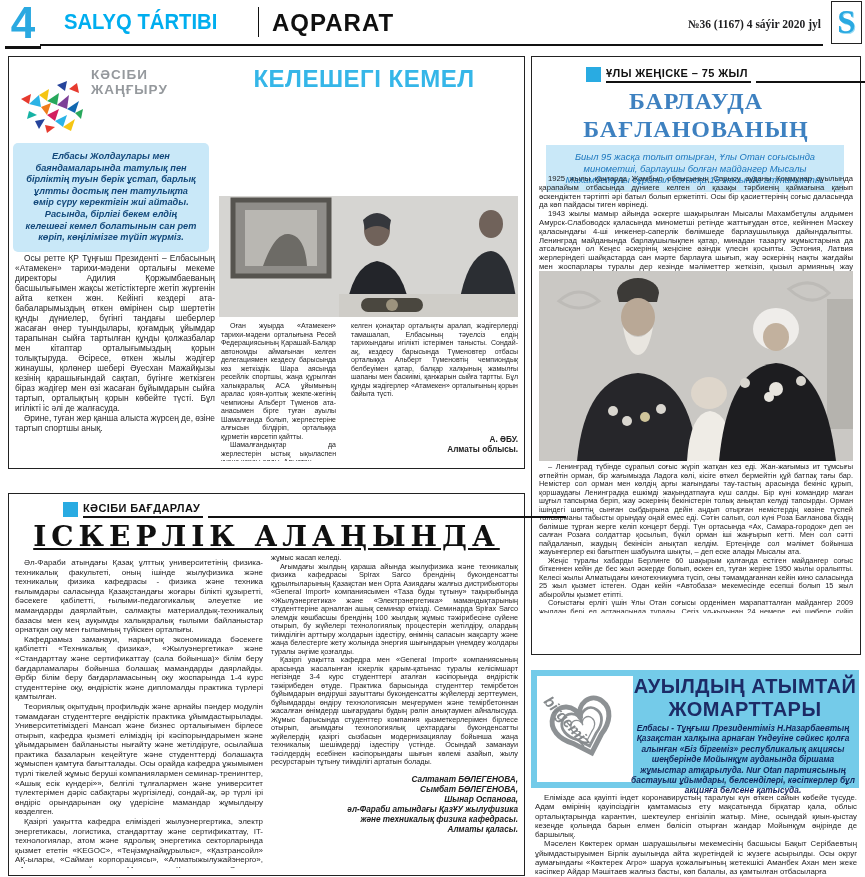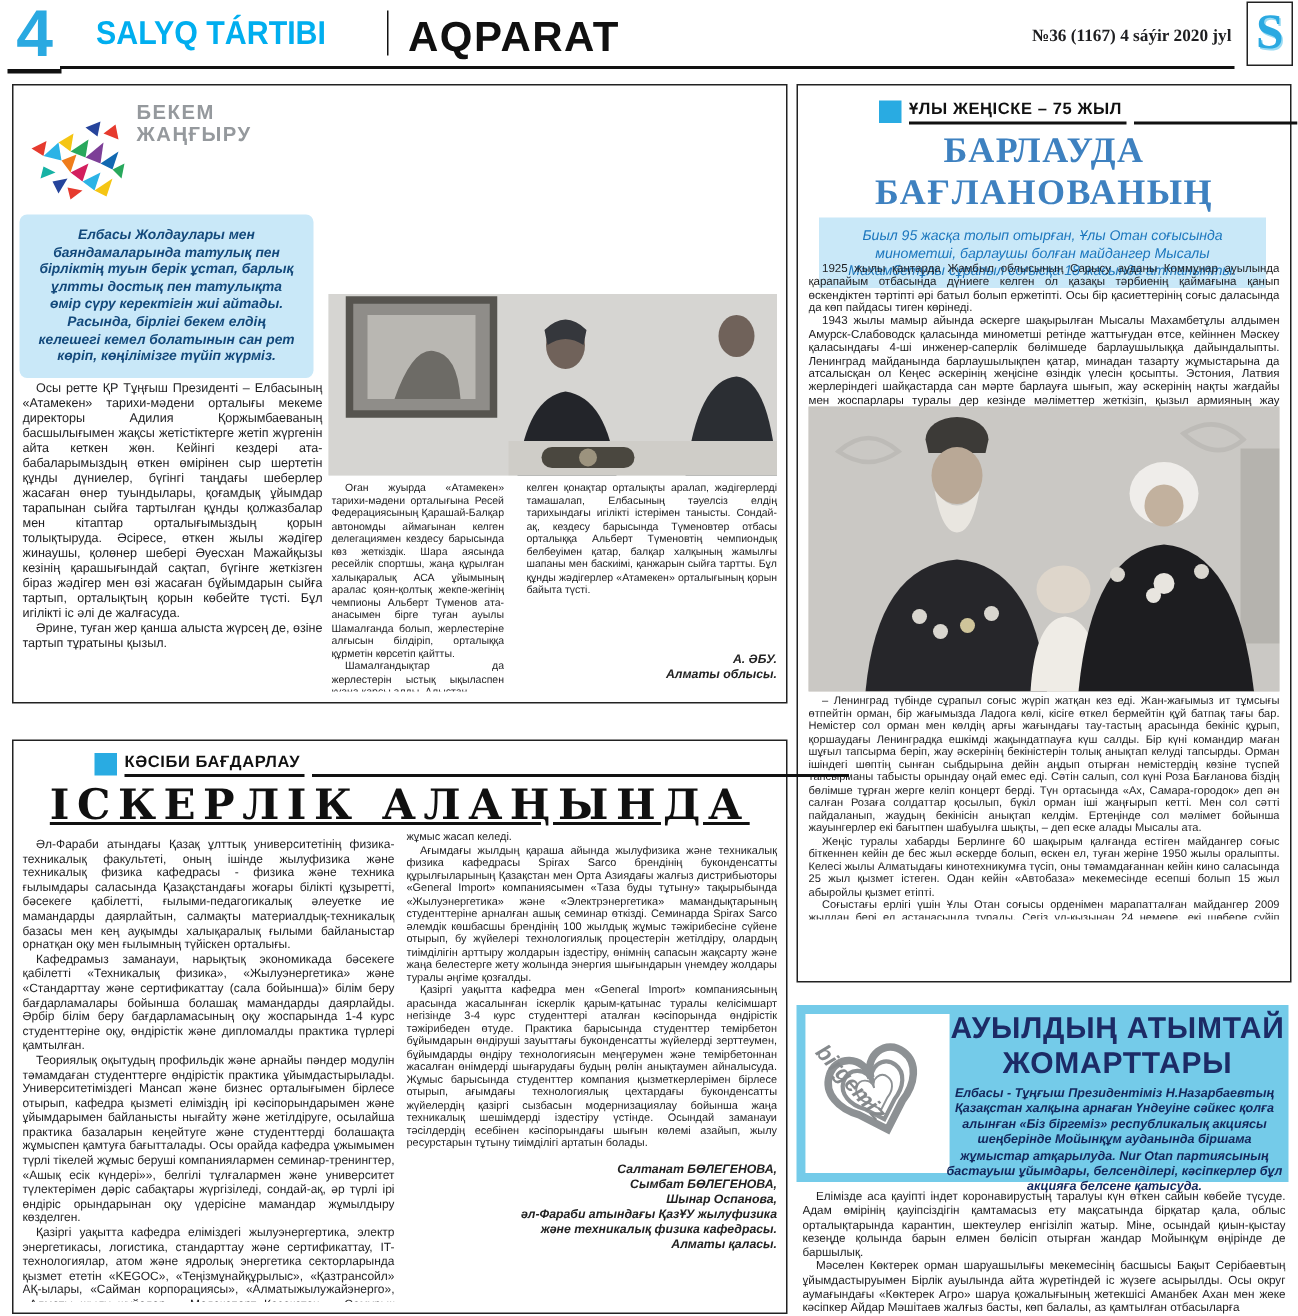--- a/index.html
+++ b/index.html
@@ -6,21 +6,21 @@
   .page{position:relative;width:865px;height:877px;overflow:hidden;background:#fff;
         font-family:"Liberation Sans",sans-serif;color:#1e1e20;}
   .abs{position:absolute;}
 
   
   .pagenum{left:5px;top:0;width:36px;text-align:center;border-bottom:3px solid #111;height:46px;}
   .pagenum span{font-size:44px;line-height:46px;font-weight:bold;color:#2aa9e1;}
   .section{left:64px;top:9px;font-size:22px;font-weight:bold;color:#00aeef;
            transform:scaleX(.92);transform-origin:left;white-space:nowrap;}
   .vdiv{left:258px;top:7px;height:30px;border-left:1.5px solid #111;}
-  .rubric{left:272px;top:9px;font-size:28px;font-weight:bold;color:#101010;letter-spacing:1px;white-space:nowrap;}
+  .rubric{left:272px;top:9px;font-size:24px;font-weight:bold;color:#101010;letter-spacing:1px;white-space:nowrap;}
   .issue{right:44px;top:18px;font-family:"Liberation Serif",serif;font-weight:bold;font-size:11.5px;white-space:nowrap;}
   .slogo{right:3px;top:1px;width:29px;height:41px;border:1.5px solid #222;background:#fff;
          display:flex;align-items:center;justify-content:center;}
   .slogo span{font-family:"Liberation Serif",serif;font-size:33px;font-weight:bold;color:#2aa9e1;
               text-shadow:1px 1px 0 #9adbf3;}
   .hrule{left:40px;top:44px;width:783px;border-top:2px solid #111;}
 
   
   .box{border:1px solid #222;background:#fff;}
   .box1{left:8px;top:56px;width:515px;height:411px;}
@@ -45,21 +45,21 @@
            font-weight:bold;color:#95999d;letter-spacing:1px;}
   .h1{left:200px;top:8px;width:310px;text-align:center;font-weight:800;font-size:24px;
       line-height:27.5px;color:#35b6e8;letter-spacing:.5px;}
   .lede1{left:4px;top:86px;width:176px;padding:8px 10px;background:#c9e8f8;border-radius:5px;
          font-size:9.2px;line-height:11.6px;font-weight:bold;font-style:italic;color:#13497b;text-align:center;}
   .col1{left:6px;top:196px;width:200px;height:208px;}
   .photo{background:#d6d5d2;}
   .photo1{left:210px;top:139px;width:299px;height:121px;}
   .colA{left:212px;top:265px;width:115px;height:139px;}
   .colB{left:342px;top:265px;width:167px;height:112px;}
-  .sig{text-align:right;font-weight:bold;font-style:italic;color:#222;}
+  .sig{text-align:right;font-weight:bold;color:#222;}
   .sig1{left:342px;top:378px;width:167px;font-size:8.2px;line-height:10px;}
 
   
   .kicker{display:flex;align-items:flex-end;gap:5px;padding-left:48px;}
   .ksq{width:15px;height:15px;background:#29abe2;align-self:flex-start;}
   .klabel{font-size:11px;font-weight:bold;letter-spacing:.4px;border-bottom:2px solid #111;
           padding:0 3px 2px 0;color:#111;white-space:nowrap;}
   .kline{flex:1;border-bottom:2px solid #111;height:0;}
 
   
@@ -120,33 +120,34 @@
         <polygon points="38,52 50,46 46,58" fill="#2bb3e6"></polygon>
         <polygon points="46,58 58,50 54,62" fill="#f5c513"></polygon>
         <polygon points="12,42 20,46 10,50" fill="#16b2a4"></polygon>
         <polygon points="18,52 28,50 22,60" fill="#26449b"></polygon>
         <polygon points="28,56 38,58 30,64" fill="#e63a2e"></polygon>
         <polygon points="52,20 60,14 62,24" fill="#e63a2e"></polygon>
         <polygon points="40,16 50,12 48,22" fill="#26449b"></polygon>
         <polygon points="58,44 66,40 64,50" fill="#28a85c"></polygon>
       </svg>
       <div class="rz-text">
-        <div>БЕКЕМ</div>
+        <div>КӘСІБИ</div>
         <div>ЖАҢҒЫРУ</div>
       </div>
     </div>
 
     <div class="abs h1">
+      <div>КЕЛЕШЕГІ КЕМЕЛ</div>
     </div>
 
     <div class="abs lede1">Елбасы Жолдаулары мен баяндамаларында  татулық пен бірліктің туын берік ұстап, барлық ұлтты достық пен татулықта өмір сүру керектігін жиі айтады. Расында, бірлігі бекем елдің келешегі кемел болатынын сан рет көріп, көңілімізге түйіп жүрміз.</div>
 
     <div class="abs col1 bt1 clip">
       <p>Осы ретте ҚР Тұңғыш Президенті – Елбасының «Атамекен» тарихи-мәдени орталығы мекеме директоры Адилия Қоржымбаеваның басшылығымен жақсы жетістіктерге жетіп жүргенін айта кеткен жөн. Кейінгі кездері ата-бабаларымыздың өткен өмірінен сыр шертетін құнды дүниелер, бүгінгі таңдағы шеберлер жасаған өнер туындылары, қоғамдық ұйымдар тарапынан сыйға тартылған құнды қолжазбалар мен кітаптар орталығымыздың қорын толықтыруда. Әсіресе, өткен жылы жәдігер жинаушы, қолөнер шебері Әуесхан Мажайқызы кезінің қарашығындай сақтап, бүгінге жеткізген біраз жәдігер мен өзі жасаған бұйымдарын сыйға тартып, орталықтың қорын көбейте түсті. Бұл игілікті іс әлі де жалғасуда.</p>
-      <p>Әрине, туған жер қанша алыста жүрсең де, өзіне тартып тұратыны қызыл.</p>
+      <p>Әрине, туған жер қанша алыста жүрсең де, өзіне тартып спортшы анық.</p>
     </div>
 
     <div class="abs photo photo1">
       <svg width="299" height="121" viewBox="0 0 299 121">
         <rect width="299" height="121" fill="#d6d5d2"></rect>
         <rect x="14" y="4" width="96" height="76" fill="#8f8d89" stroke="#56544f" stroke-width="5"></rect>
         <rect x="26" y="14" width="72" height="56" fill="#b9b7b2"></rect>
         <path fill="#6d6b66" d="M44,70 q12-34 26-32 q16,2 18,32 z"></path>
         <ellipse cx="158" cy="34" rx="13" ry="16" fill="#70625a"></ellipse>
         <path fill="#35373c" d="M144,24 q14-14 28,0 l-2,10 q-12-8-24,0 z"></path>

